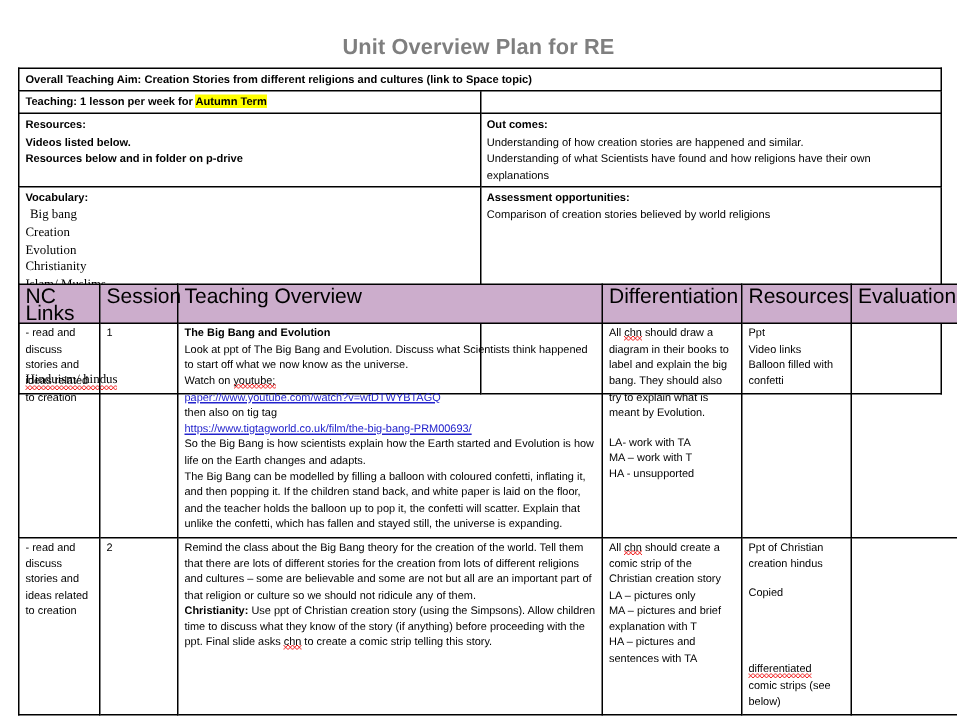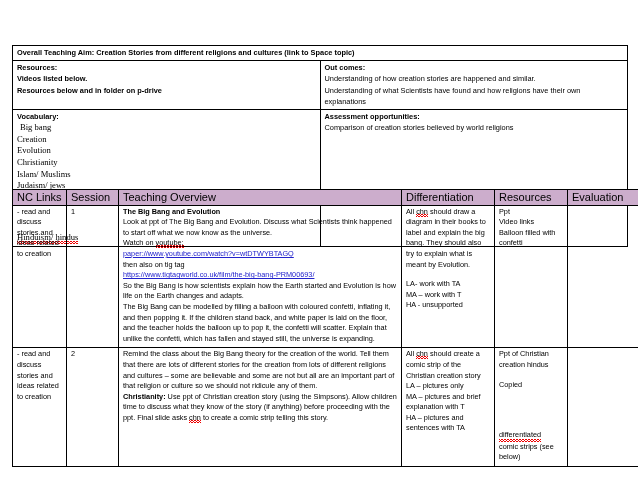--- a/index.html
+++ b/index.html
@@ -82,21 +82,21 @@
     border: 1px solid #000;
     vertical-align: top;
     padding: 1px 4px 3px 4px;
     font-size: 7.3px;
     line-height: 10.6px;
     text-align: left;
     font-weight: normal;
   }
   table.plan thead th {
     background: #ccadcc;
-    font-size: 11px;
+    font-size: 14px;
     padding-top: 2px;
     padding-bottom: 2px;
   }
   .c-nc { width: 45px; }
   .c-se { width: 43px; }
   .c-to { width: 274px; }
   .c-di { width: 84px; }
   .c-re { width: 64px; }
   .c-ev { width: 106px; }
 
@@ -107,25 +107,30 @@
     text-decoration: underline;
     word-break: break-all;
   }
   .gap { display: block; height: 9px; }
 </style>
 </head>
 <body>
 
 <div class="page">
 
+  <div class="doc-title">Unit Overview Plan for RE</div>
 
   <table class="info">
     <tbody>
         <tr>
       <td colspan="2" class="b">Overall Teaching Aim: Creation Stories from different religions and cultures (link to Space topic)</td>
+    </tr>
+    <tr>
+      <td style="width:262px" class="b"><span>Teaching: 1 lesson per week for </span><span class="hl">Autumn Term</span></td>
+      <td>&nbsp;</td>
     </tr>
     <tr>
       <td>
         <p class="b">Resources:</p>
         <p class="b">Videos listed below.</p>
         <p class="b">Resources below and in folder on p-drive</p>
       </td>
       <td>
         <p class="b">Out comes:</p>
         <p>Understanding of how creation stories are happened and similar.</p>

